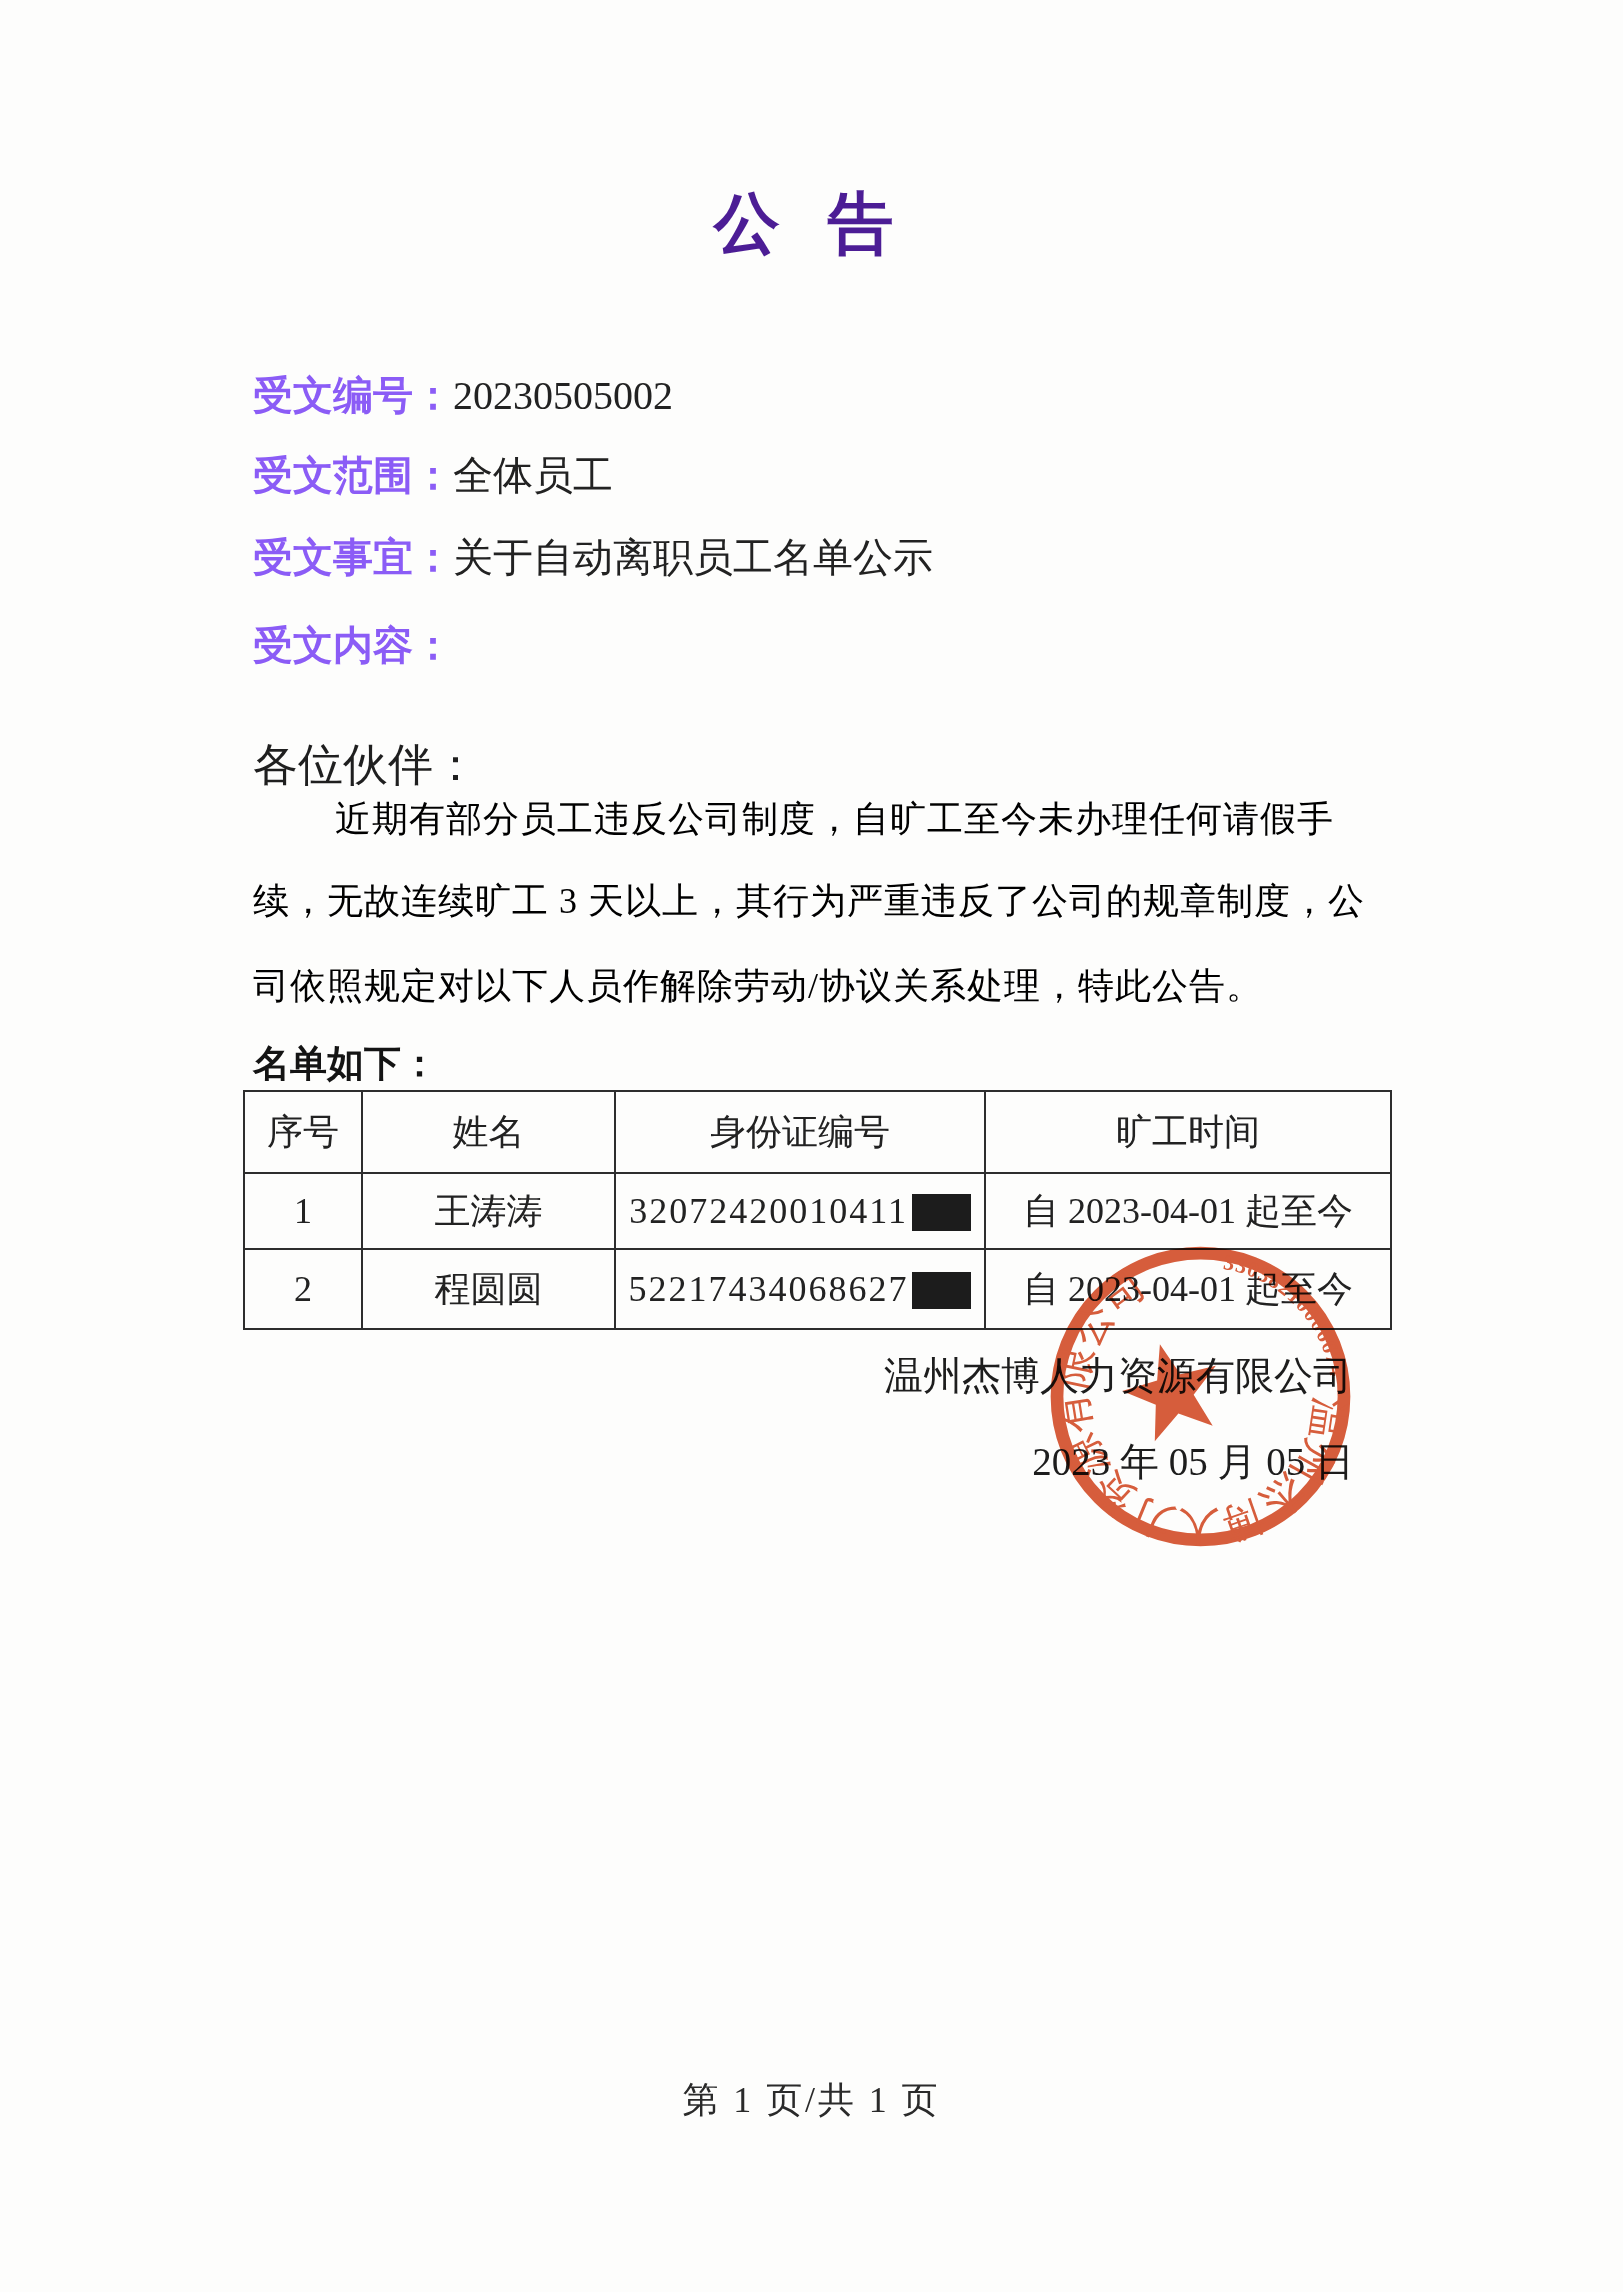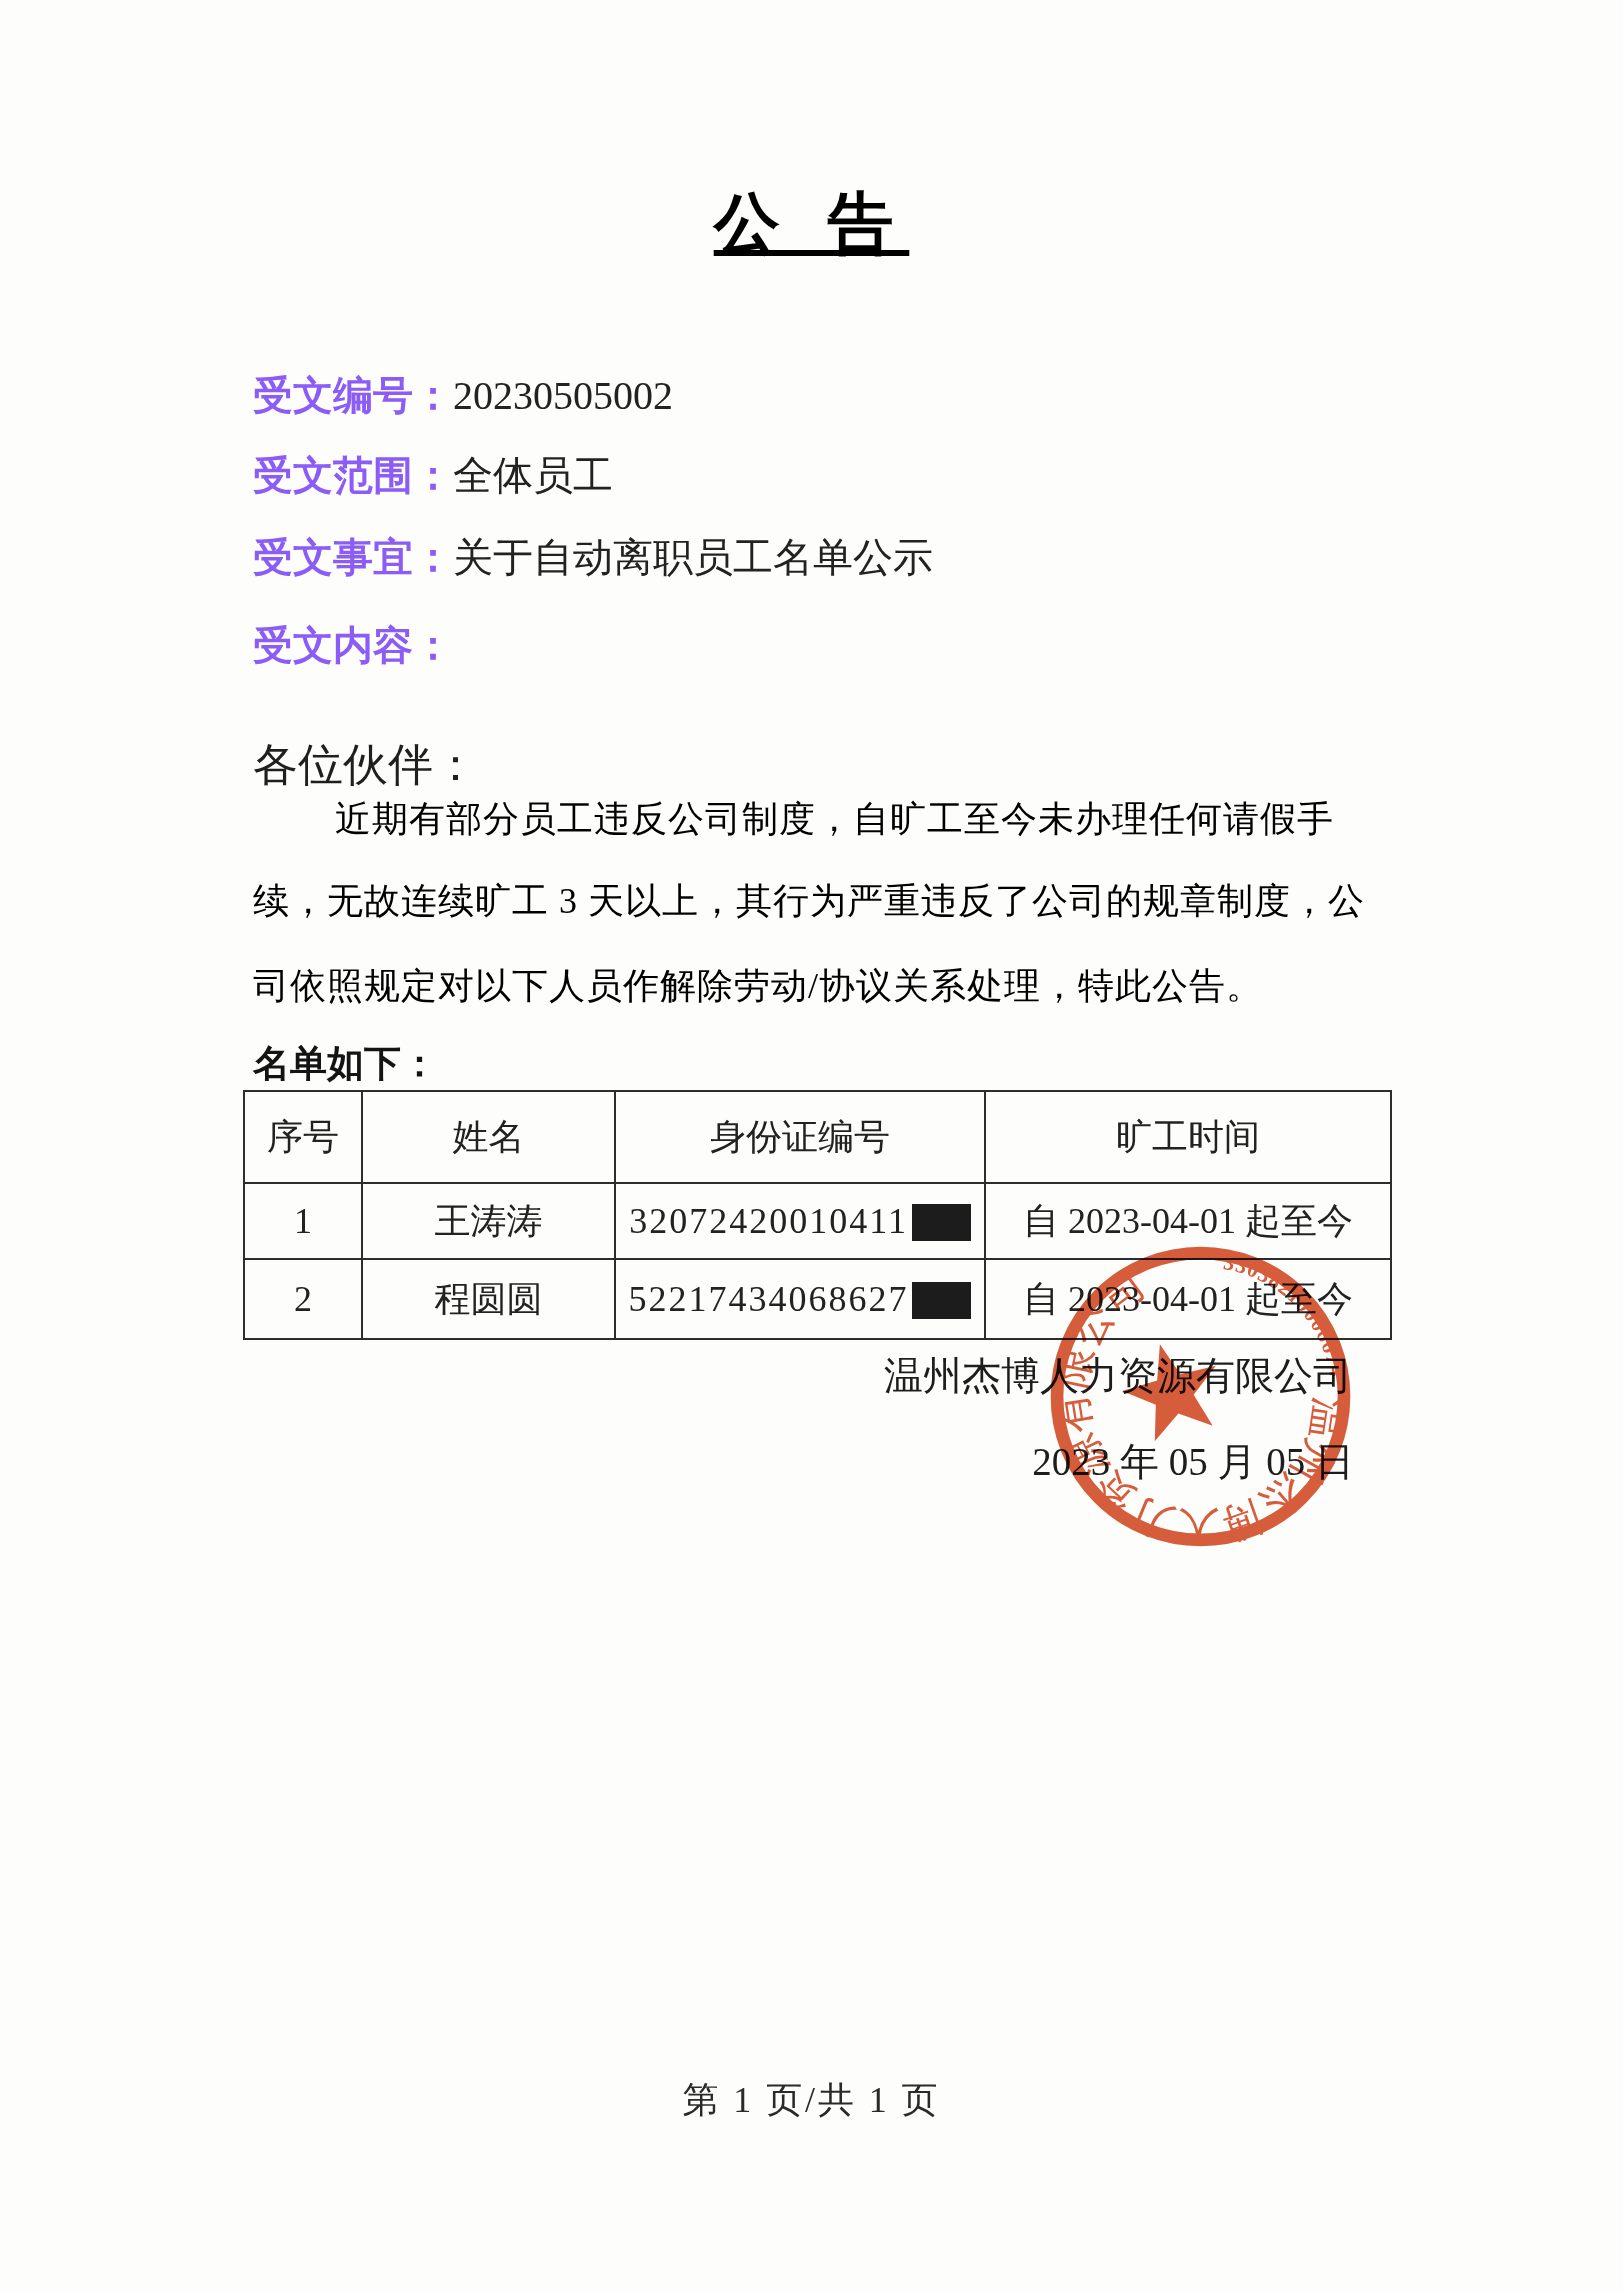--- a/index.html
+++ b/index.html
@@ -8,22 +8,22 @@
     width:1623px;height:2293px;
     margin:0 auto;
     background:#fdfdfc;
     font-family:"Liberation Serif","DejaVu Serif",serif;
     color:#1f1f1f;
     overflow:hidden;
   }
   .title{
     position:absolute;top:179px;left:0;width:100%;
     text-align:center;
-    font-size:66px;font-weight:bold;color:#000000;
-    letter-spacing:15.7px;margin:0;text-decoration:underline;
+    font-size:66px;font-weight:bold;color:#4c1d95;
+    letter-spacing:15.7px;margin:0;
   }
   .field{
     position:absolute;left:253px;white-space:nowrap;
     font-size:40px;line-height:1.15;
   }
   .field .lbl{font-weight:bold;color:#8b5cf6;}
   .field .val{color:#222;}
   .f1{top:373px}.f2{top:453px}.f3{top:535px}.f4{top:623px}
   .salutation{position:absolute;left:253px;top:735px;font-size:45px;white-space:nowrap;}
   .bodyline{position:absolute;font-size:36px;white-space:nowrap;letter-spacing:1px;color:#000000;}
@@ -34,21 +34,21 @@
   table.roster{
     position:absolute;left:243px;top:1090px;
     width:1147px;border-collapse:collapse;table-layout:fixed;
     font-size:36px;color:#222;
   }
   table.roster th,table.roster td{
     border:2px solid #2d2d2d;
     text-align:center;vertical-align:middle;
     font-weight:normal;padding:0;
   }
-  tr.hrow{height:92px;}
+  tr.hrow{height:82px;}
   tr.drow1{height:76px;}
   tr.drow2{height:80px;}
   .idcell{white-space:nowrap;letter-spacing:2px;border-radius:19px;}
   .redact{
     display:inline-block;width:59px;height:37px;
     background:#1c1c1c;vertical-align:-7.8px;margin-left:3.9px;
   }
   .company-line{position:absolute;right:271px;top:1349px;font-size:39px;white-space:nowrap;color:#1d1d1d;}
   .date-line{position:absolute;right:269px;top:1435px;font-size:39px;white-space:nowrap;color:#1d1d1d;}
   .stamp{

